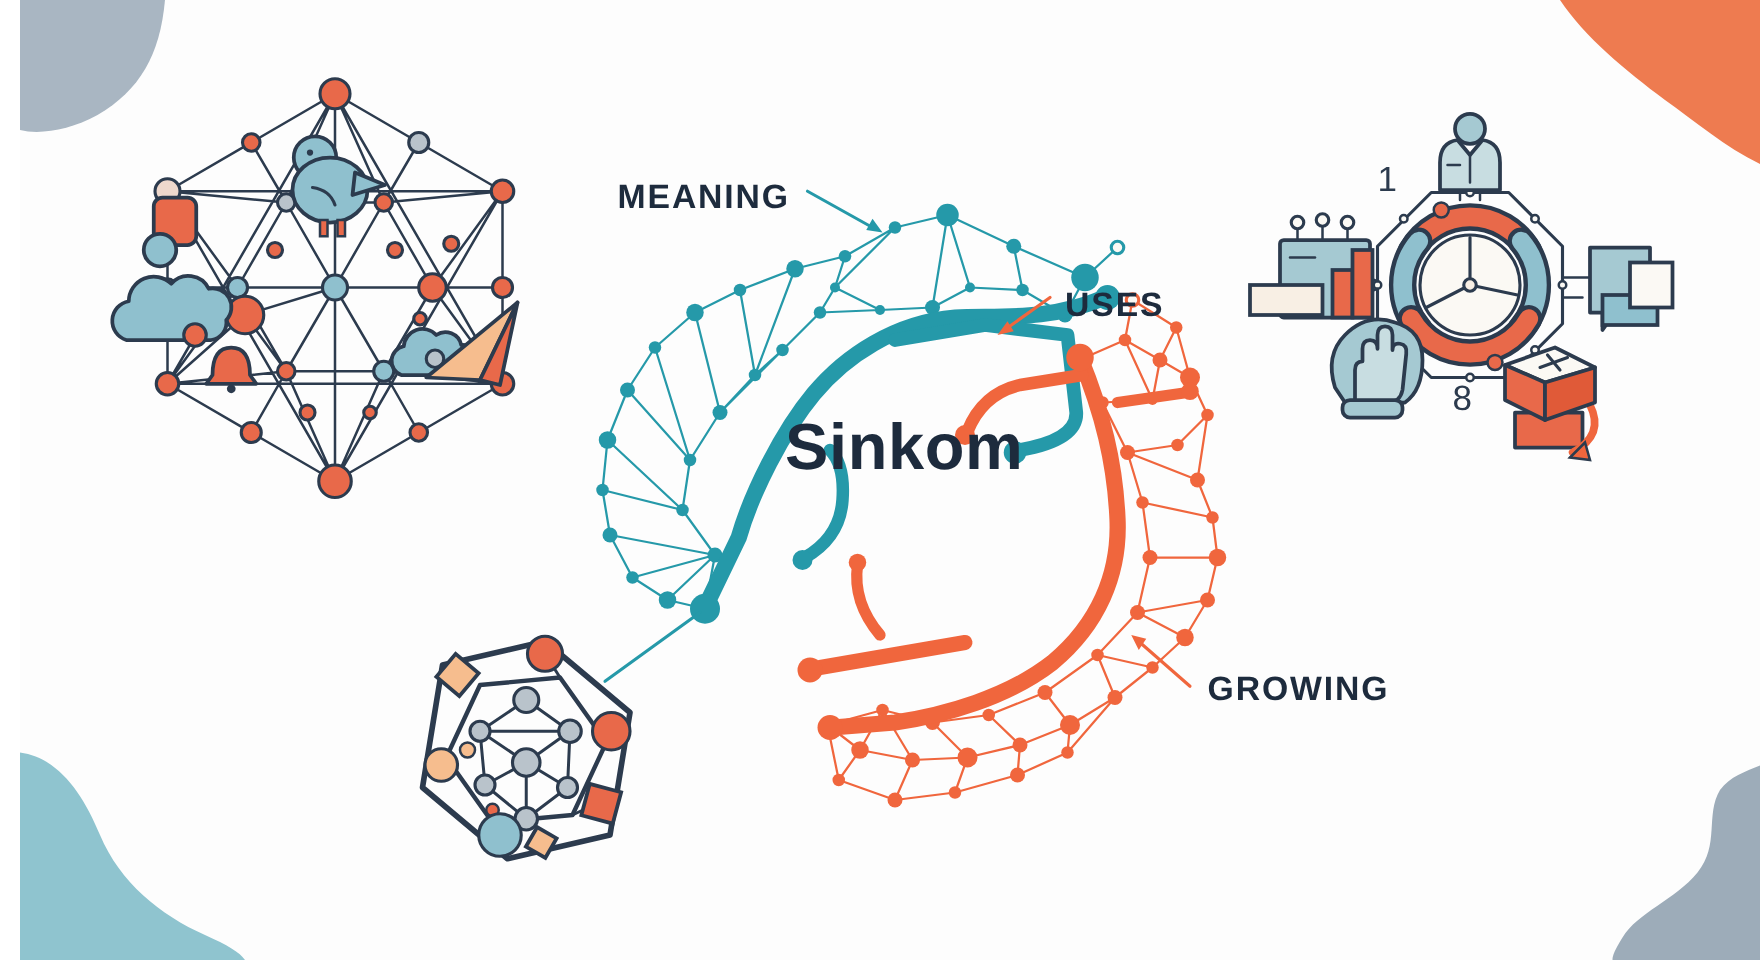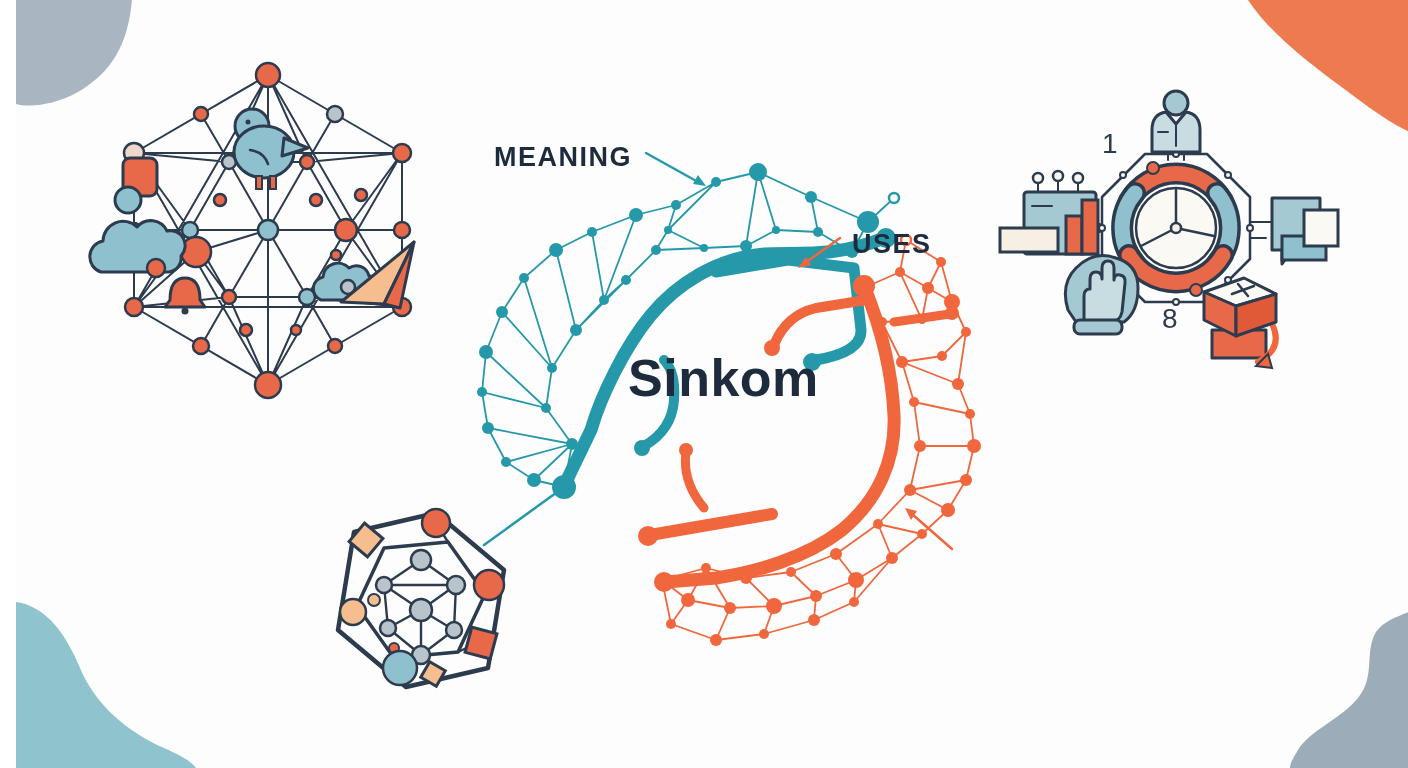--- a/index.html
+++ b/index.html
@@ -349,22 +349,23 @@
       <polygon class="s-line rc" fill="#e05a38" stroke-width="3" points="1220,306 1260,294 1260,322 1220,336"></polygon>
       <path class="f-none s-line rc" stroke-width="2.5" d="M1222,284 L1232,296 M1238,286 L1216,294"></path>
     </g>
   </g>
 </svg>
 
 <div class="label" style="left:478px; top:139px;">MEANING</div>
 
 <div class="label" style="left:836px; top:226px;text-align:right;">USES</div>
 
-<div class="title" style="left:612px; top:348px;text-align:center;">Sinkom</div>
+<div class="title" style="left:612px; top:328px;text-align:center;">Sinkom</div>
 
 <div class="label" style="left:950px; top:533px;">
+  <div>GROWING</div>
 </div>
 
 <div class="num" style="left:1086px; top:128px;">1</div>
 
 <div class="num" style="left:1146px; top:303px;">8</div>
 
 </div>
 
 </body></html>

